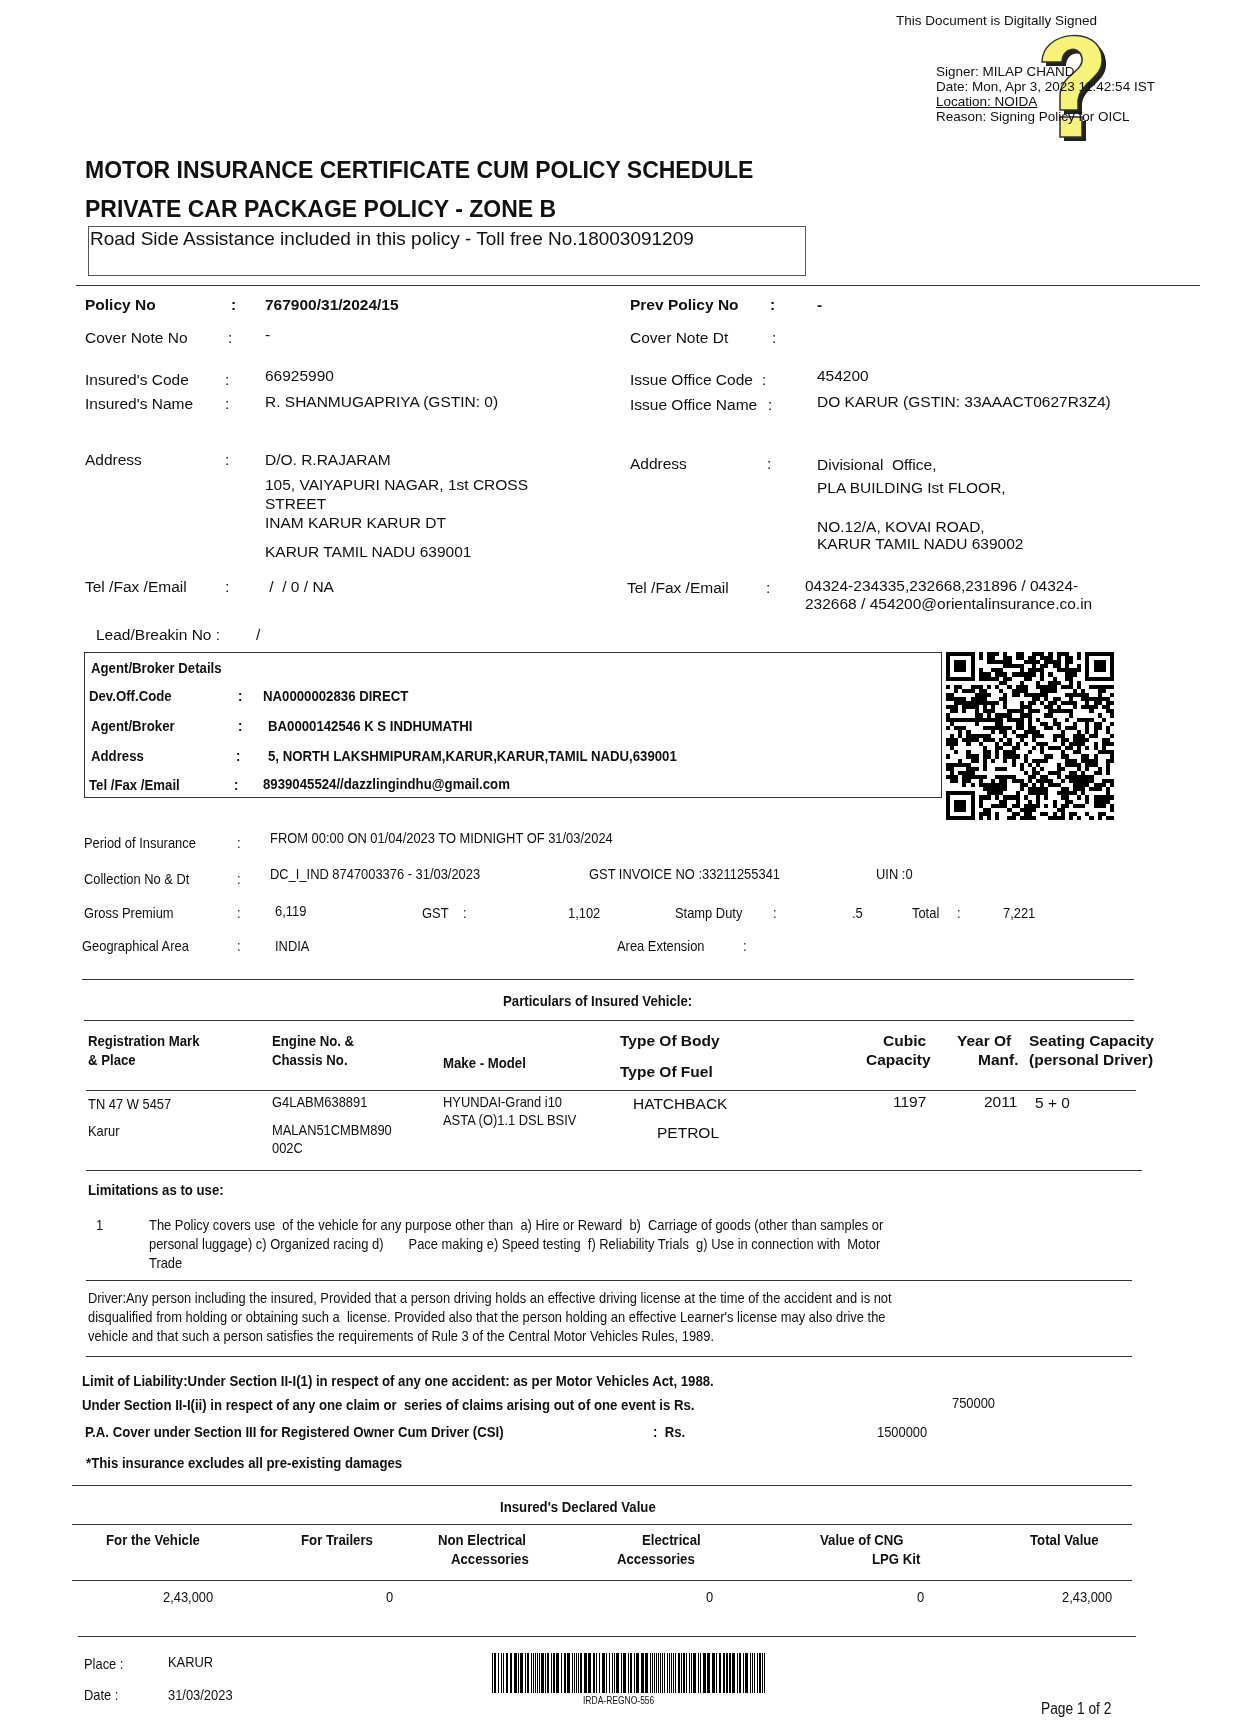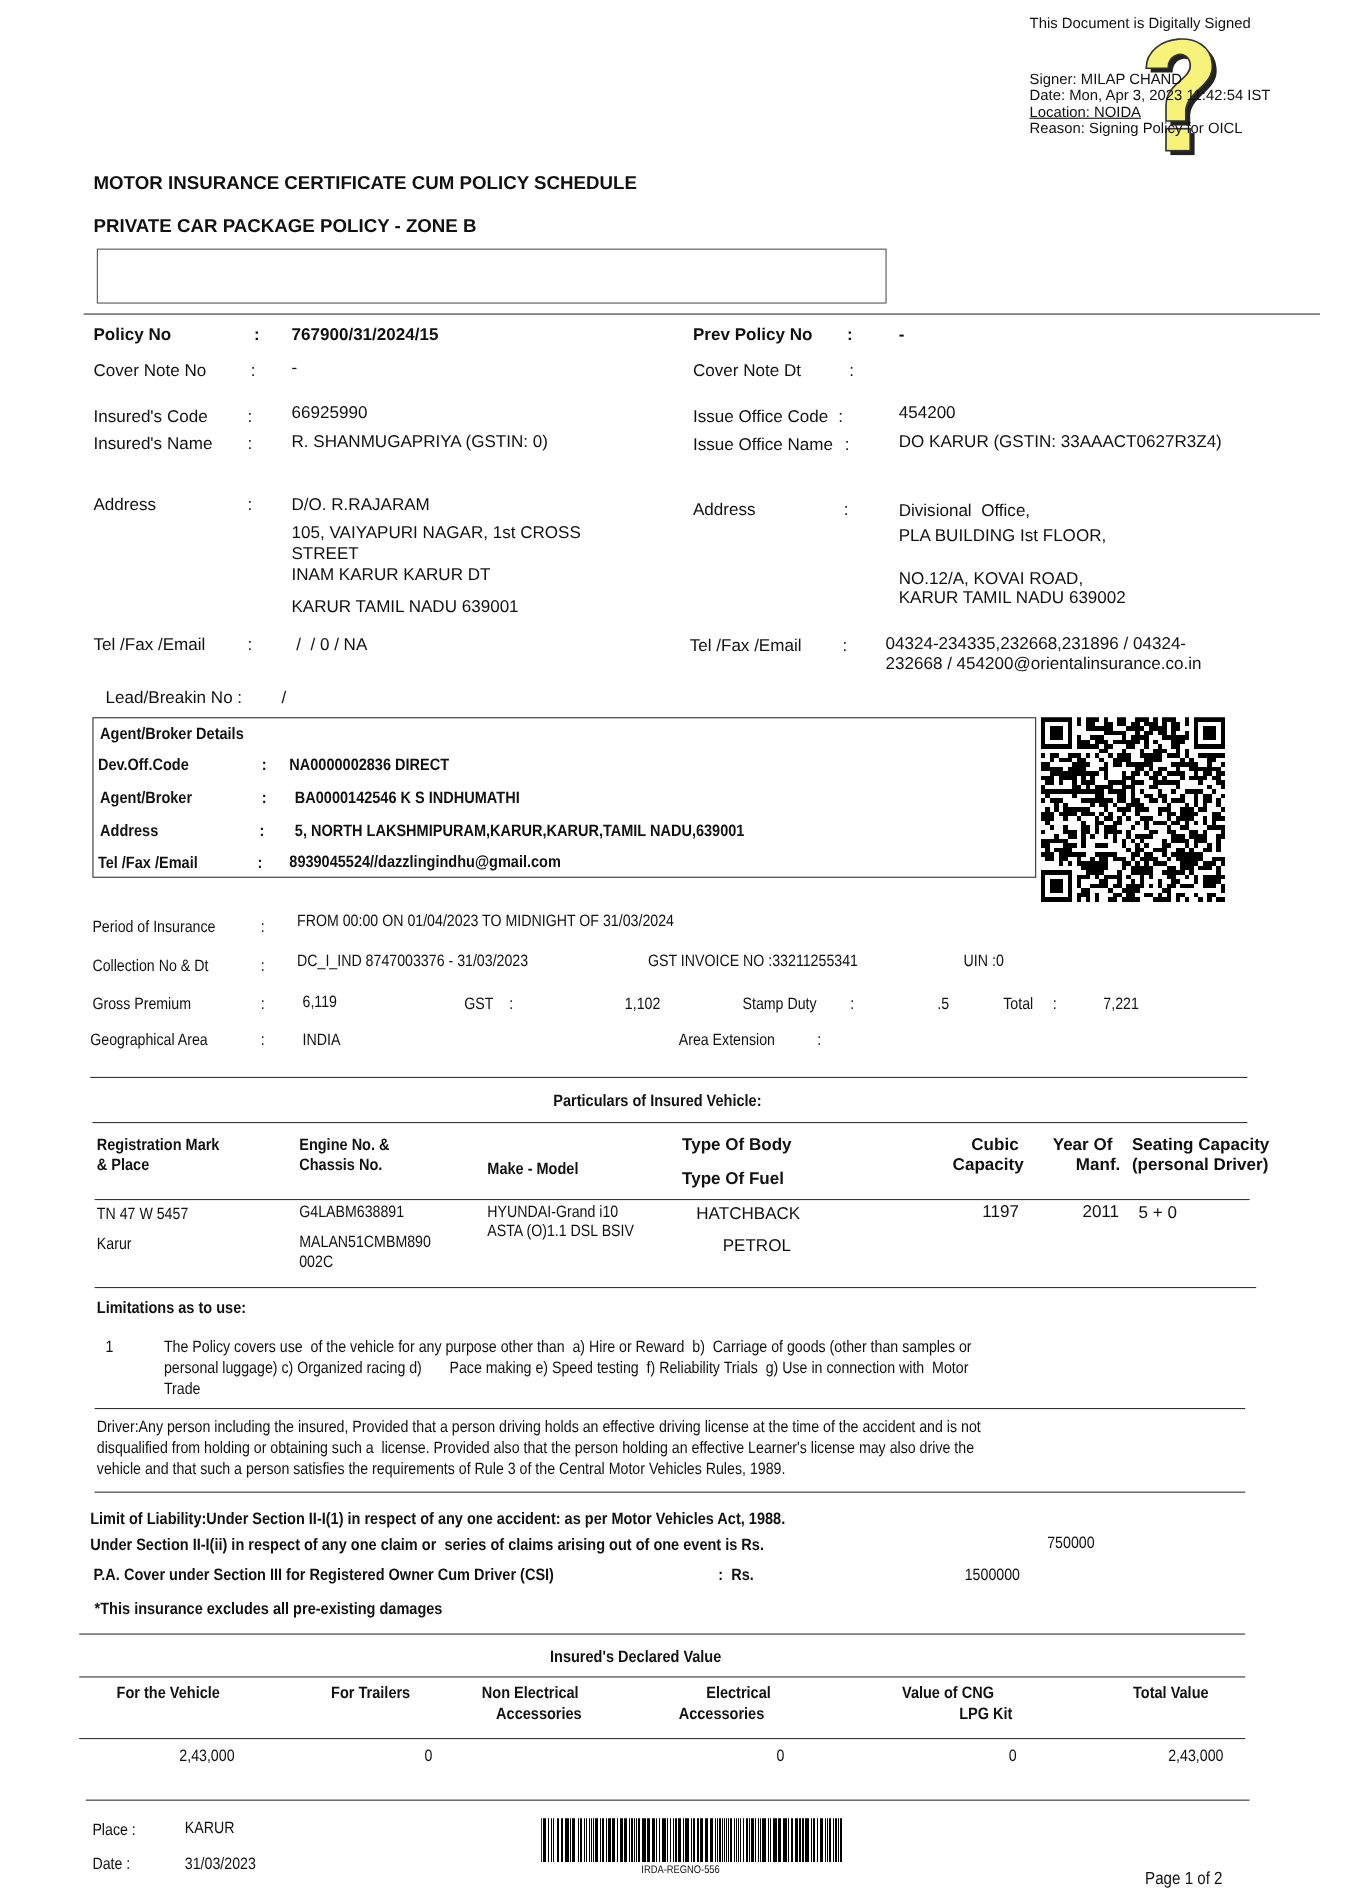--- a/index.html
+++ b/index.html
@@ -5,48 +5,49 @@
   html, body { margin: 0; padding: 0; background: #ffffff; }
   body { width: 1238px; height: 1725px; position: relative; overflow: hidden;
          font-family: "Liberation Sans", sans-serif; color: #111; }
   .abs { position: absolute; white-space: nowrap; }
   .b { font-weight: bold; }
   .f15 { font-size: 15.5px; }
   .cond { font-size: 15px; transform: scaleX(0.86); transform-origin: left top; }
   .condb { font-size: 15px; font-weight: bold; transform: scaleX(0.88); transform-origin: left top; }
   .hr { position: absolute; height: 0; border-top: 1.5px solid #333; }
   .sig { font-size: 13.5px; line-height: 15px; }
-  .title { font-size: 17px; font-weight: bold; }
+  .title { font-size: 23px; font-weight: bold; }
   .rsa { position: absolute; left: 88px; top: 226px; width: 715px; height: 48px; border: 1.5px solid #555;
          font-size: 19px; line-height: 24px; padding-left: 1px; }
   .agent-box { position: absolute; left: 84px; top: 652px; width: 856px; height: 144px; border: 1.5px solid #333; }
   .qr { position: absolute; left: 946px; top: 652px; width: 168px; height: 168px; }
   .barcode { position: absolute; left: 492px; top: 1653px; width: 276px; height: 40px; }
   .qmark { position: absolute; left: 1020px; top: 20px; width: 100px; height: 125px; }
 </style>
 </head>
 <body>
 
 <div>
   <svg class="qmark" viewBox="0 0 100 125">
     <path d="M22 42 C22 10 80 5 82 38 C84 58 60 62 58 80 L58 90 L40 90 L40 76 C40 55 64 52 62 38 C60 25 42 27 42 42 Z" fill="#222" transform="translate(4,4)"></path>
     <path d="M22 42 C22 10 80 5 82 38 C84 58 60 62 58 80 L58 90 L40 90 L40 76 C40 55 64 52 62 38 C60 25 42 27 42 42 Z" fill="#f7f37a" stroke="#333" stroke-width="1.5"></path>
     <rect x="44" y="101" width="22" height="20" fill="#222"></rect>
     <rect x="40" y="97" width="22" height="20" fill="#f7f37a" stroke="#333" stroke-width="1.5"></rect>
   </svg>
-  <div class="abs sig" style="left:936px;top:13px;text-align:center;">This Document is Digitally Signed</div>
+  <div class="abs sig" style="left:896px;top:13px;text-align:center;">This Document is Digitally Signed</div>
   <div class="abs sig" style="left:936px;top:64px;">Signer: MILAP CHAND</div>
   <div class="abs sig" style="left:936px;top:79px;">Date: Mon, Apr 3, 2023 11:42:54 IST</div>
   <div class="abs sig" style="left:936px;top:94px;text-decoration:underline;">Location: NOIDA</div>
   <div class="abs sig" style="left:936px;top:109px;">Reason: Signing Policy for OICL</div>
 </div>
 
 <div class="abs title" style="left:85px;top:157px;">MOTOR INSURANCE CERTIFICATE CUM POLICY SCHEDULE</div>
 <div class="abs title" style="left:85px;top:196px;">PRIVATE CAR PACKAGE POLICY - ZONE B</div>
 <div class="rsa">
+  <div>Road Side Assistance included in this policy - Toll free No.18003091209</div>
 </div>
 <div class="hr" style="left:76px;width:1124px;top:285px;"></div>
 
 <div class="abs f15 b" style="left:85px;top:296px;">Policy No</div>
 <div class="abs f15 b" style="left:231px;top:296px;">:</div>
 <div class="abs f15 b" style="left:265px;top:296px;">767900/31/2024/15</div>
 
 <div class="abs f15" style="left:85px;top:329px;">Cover Note No</div>
 <div class="abs f15" style="left:228px;top:329px;">:</div>
 <div class="abs f15" style="left:265px;top:326px;">-</div>

